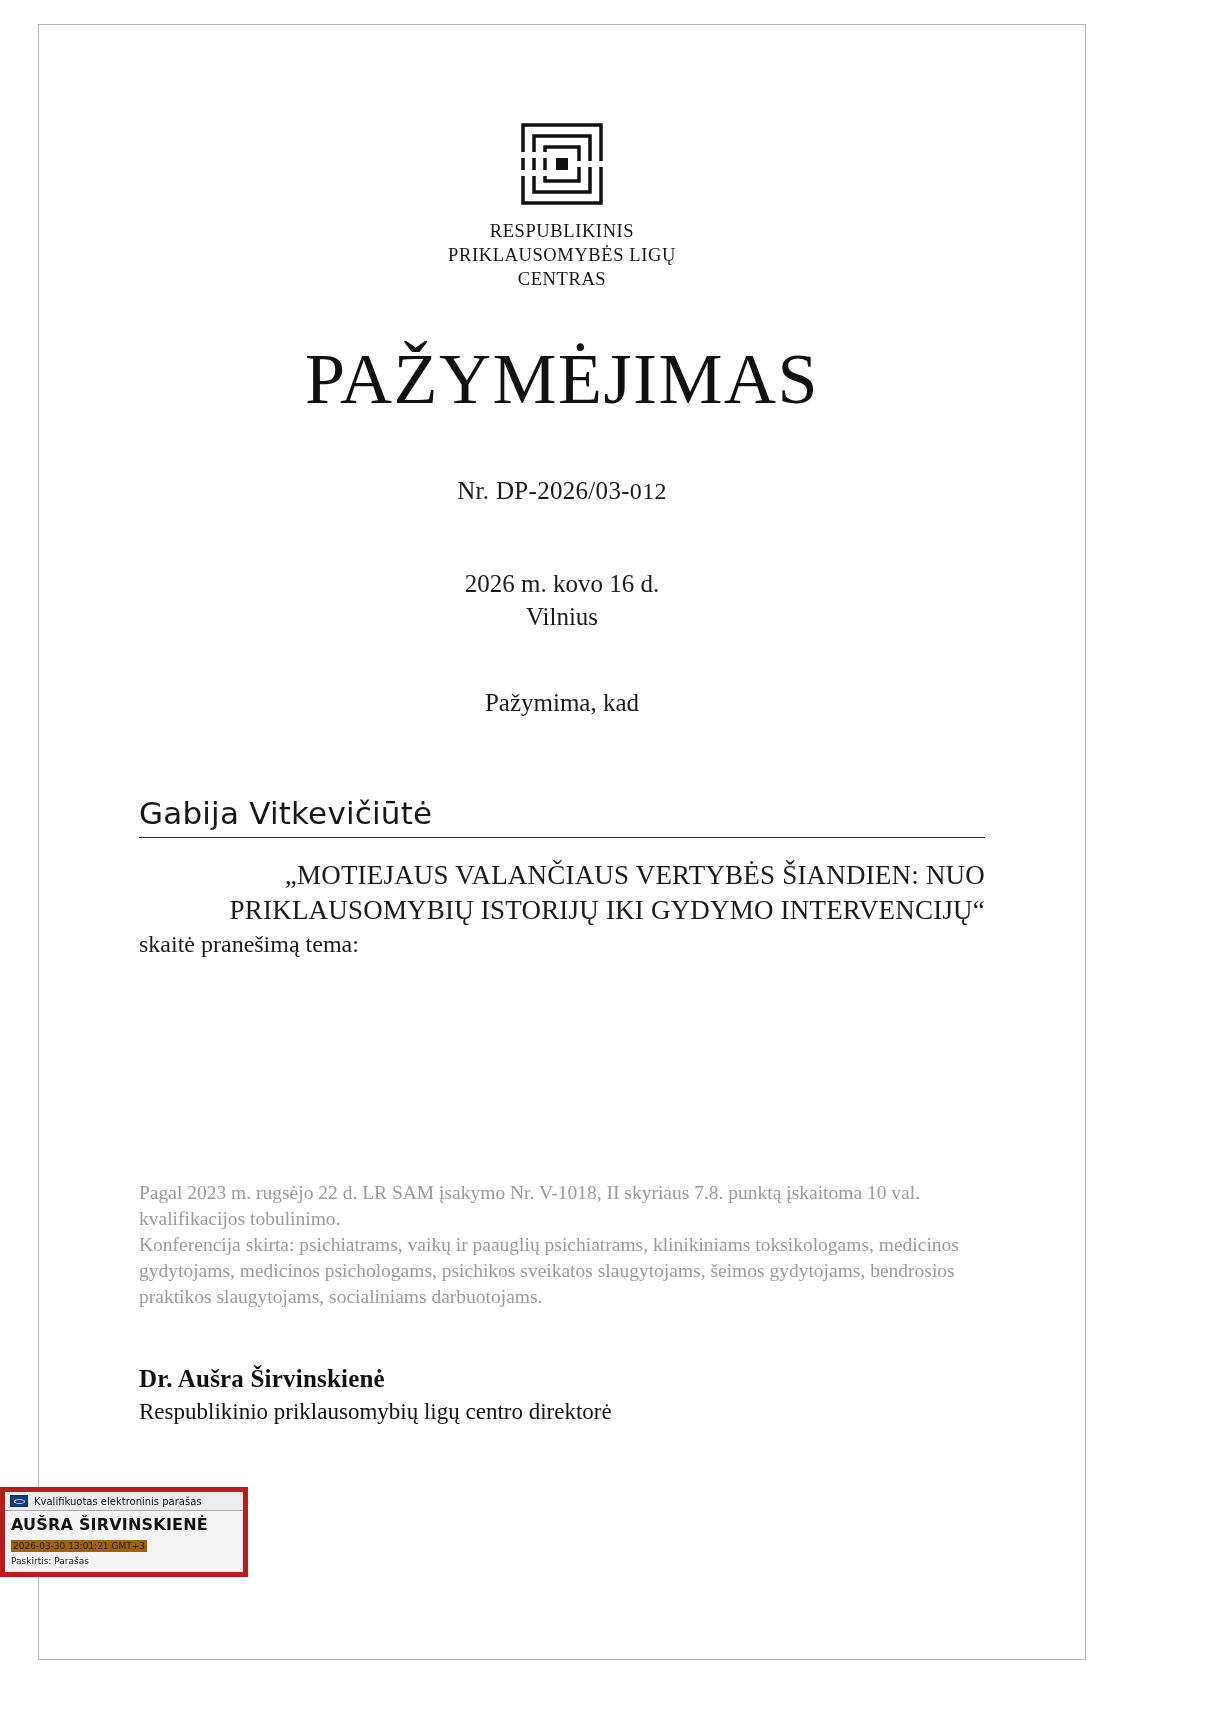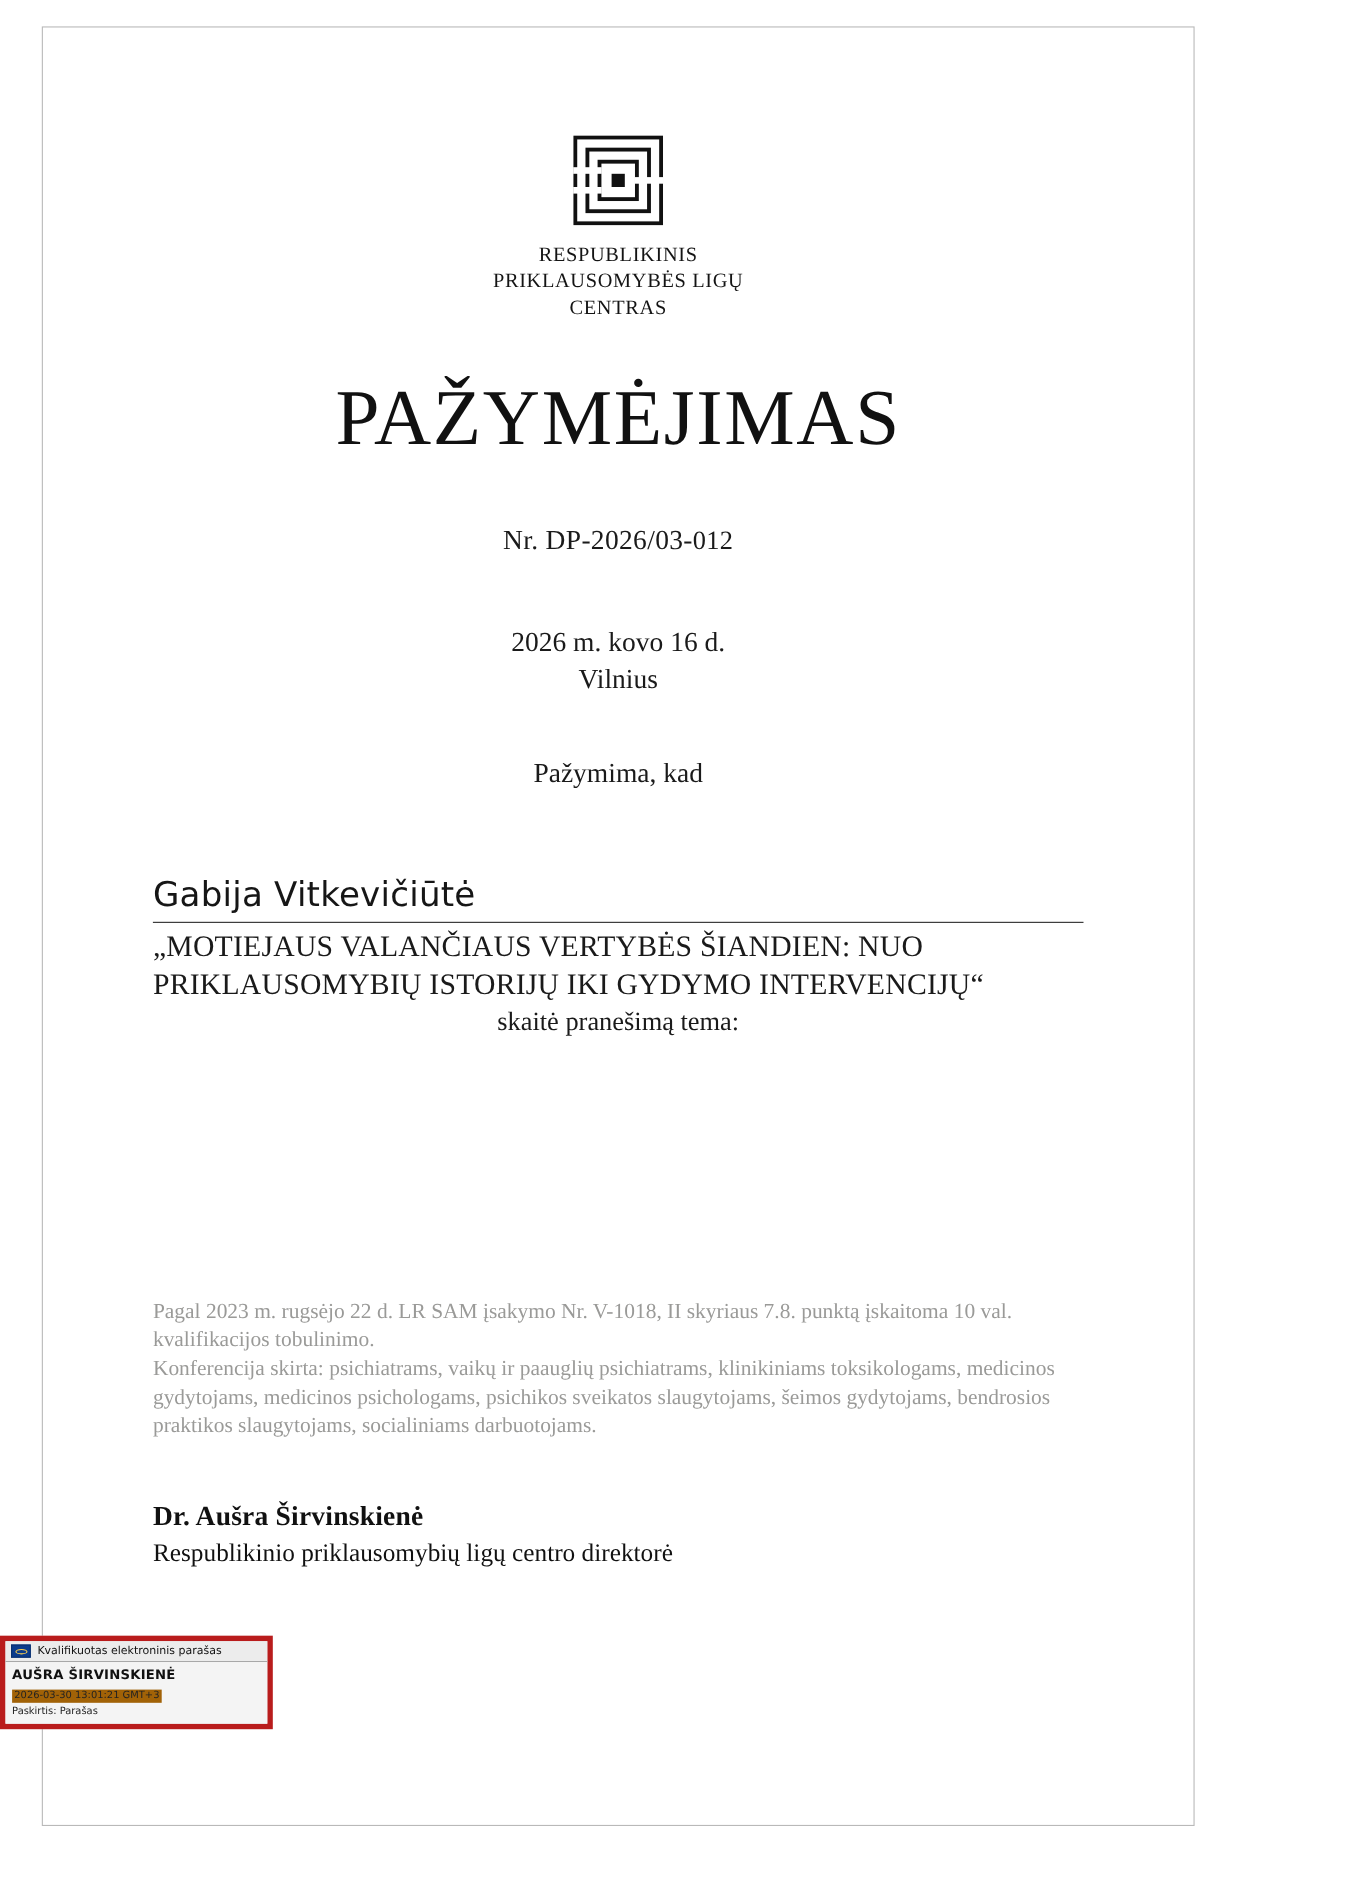--- a/index.html
+++ b/index.html
@@ -108,29 +108,29 @@
     width: 100%;
     margin: 0 auto;
   }
 
   .conf-intro {
     margin-top: 12px;
     text-align: center;
     font-size: 24px;
   }
   .conf-title {
-    margin-top: 4px;
-    text-align: left;
+    margin-top: 20px;
+    text-align: right;
     font-size: 27px;
     line-height: 1.28;
     letter-spacing: 0.2px;
   }
   .presented-line {
     margin-top: 4px;
-    text-align: center;
+    text-align: left;
     font-size: 24px;
   }
 
   .topic {
     margin-top: 58px;
     text-align: center;
     font-family: "DejaVu Sans", sans-serif;
     font-size: 21px;
     color: #161616;
   }
@@ -205,21 +205,21 @@
   .esig-head-label {
     font-size: 10px;
     color: #111;
     white-space: nowrap;
   }
   .esig-body {
     padding: 4px 6px 6px 6px;
     background: #f4f4f4;
   }
   .esig-signer {
-    font-size: 12px;
+    font-size: 16px;
     font-weight: bold;
     color: #111;
     letter-spacing: 0.2px;
   }
   .esig-time {
     margin-top: 3px;
     font-size: 9px;
     color: #222;
     background: #a16207;
     display: inline-block;

